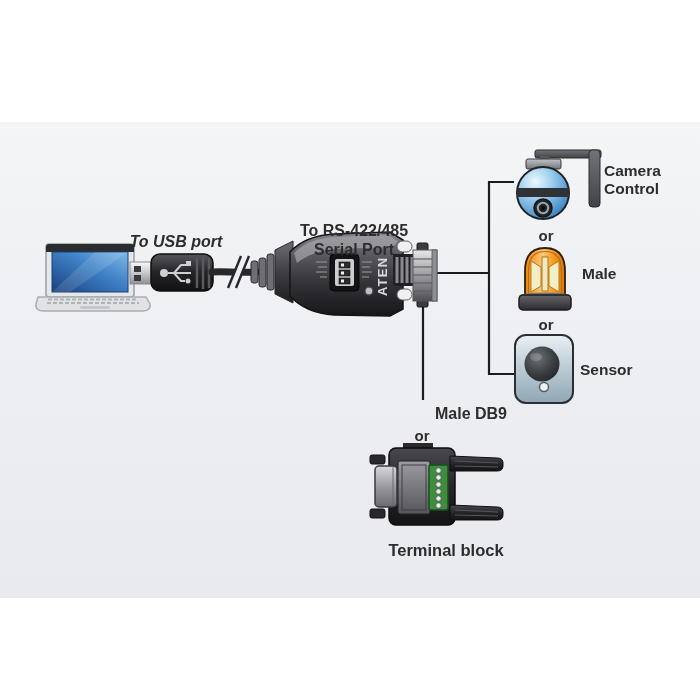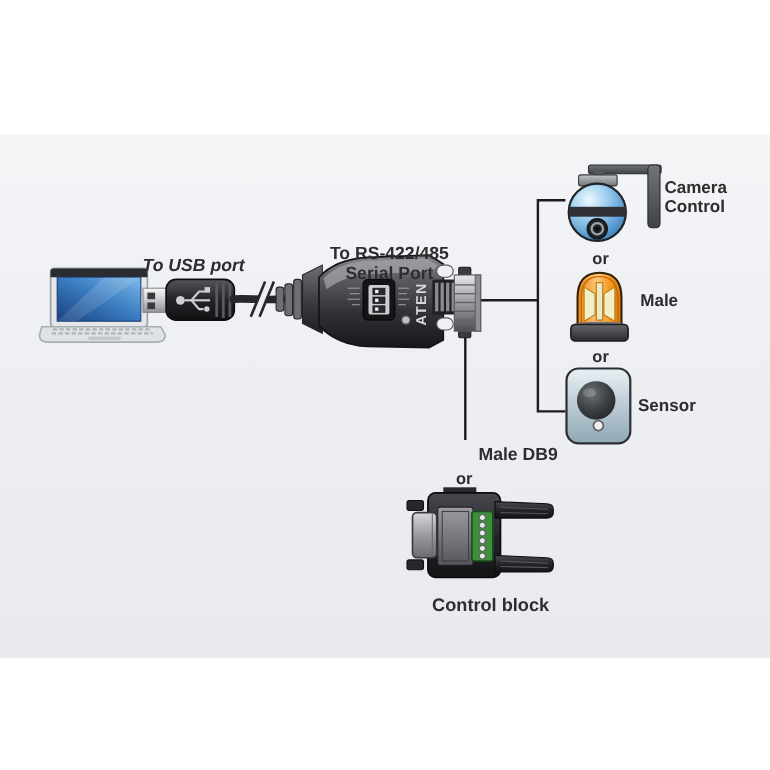--- a/index.html
+++ b/index.html
@@ -295,14 +295,14 @@
 
   <div class="lbl usb-lbl center">To USB port</div>
   <div class="lbl serial-lbl center wrap">To RS-422/485 Serial Port</div>
   <div class="lbl camctl-lbl wrap">Camera Control</div>
   <div class="lbl or1-lbl center">or</div>
   <div class="lbl alarm-lbl">Male</div>
   <div class="lbl or2-lbl center">or</div>
   <div class="lbl sensor-lbl">Sensor</div>
   <div class="lbl maledb9-lbl center">Male DB9</div>
   <div class="lbl or3-lbl center">or</div>
-  <div class="lbl term-lbl center">Control block</div>
+  <div class="lbl term-lbl center">Terminal block</div>
 </div>
 
 </body></html>

